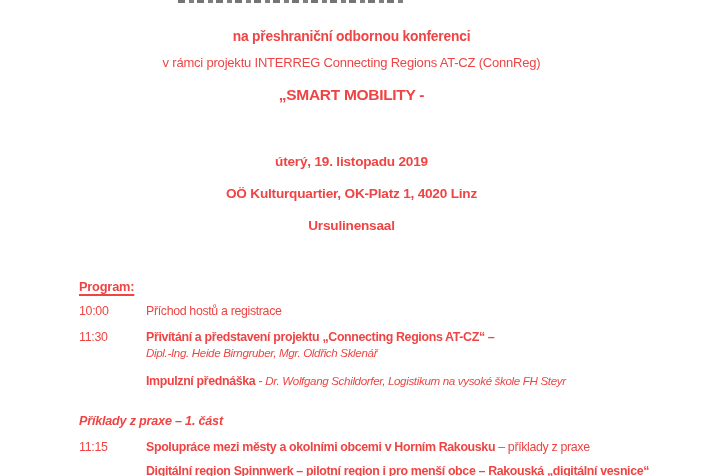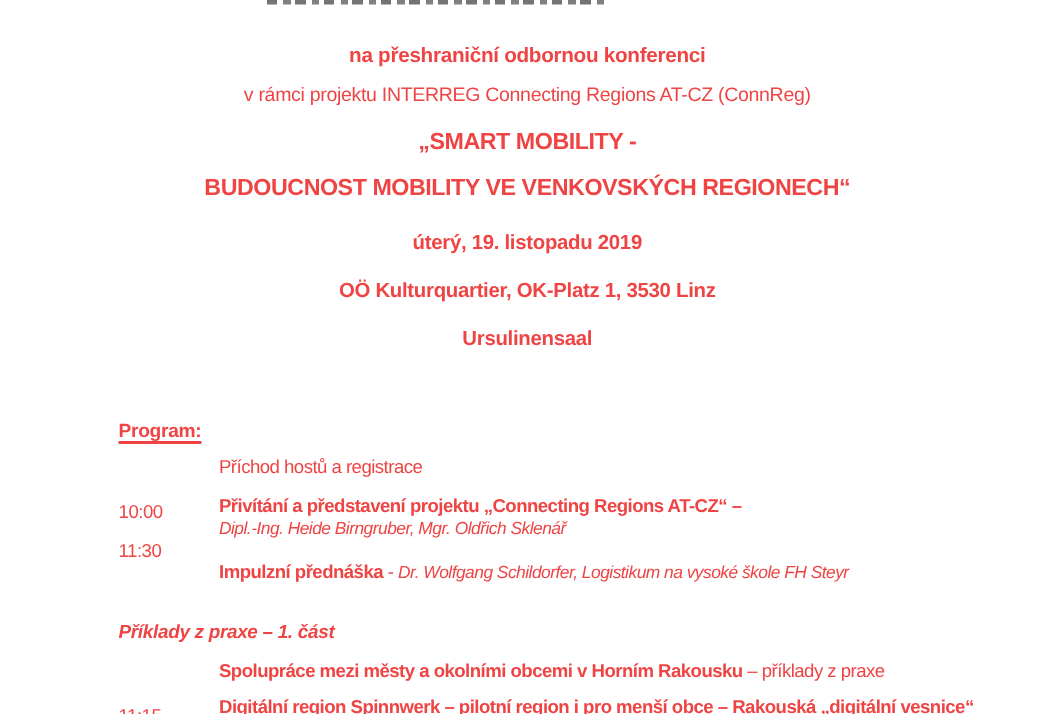--- a/index.html
+++ b/index.html
@@ -11,43 +11,42 @@
     font-family:"Liberation Sans","DejaVu Sans",sans-serif;
     color:#ef4444;
     letter-spacing:-0.2px;
   }
   .c{position:absolute;left:0;right:0;text-align:center;line-height:1.15;}
   .abs{position:absolute;line-height:1.15;padding-left:23px;}
   .bold{font-weight:bold;}
   .ital{font-style:italic;}
   .big{font-size:15.5px;letter-spacing:-0.3px;}
   .underline{text-decoration:underline;text-decoration-thickness:1.5px;text-underline-offset:2.5px;}
-  .time{left:56px;font-size:12.4px;letter-spacing:-0.3px;margin-top:30px;}
+  .time{left:56px;font-size:12.4px;letter-spacing:-0.3px;}
   .body{left:123px;right:30px;font-size:12.4px;letter-spacing:-0.35px;}
   .sub{font-size:11.6px;}
   .section{left:56px;font-size:12.6px;}
   .top-remnant{
     position:absolute;top:0;left:178px;width:227px;height:3px;
     background:repeating-linear-gradient(90deg,#3a3a3a 0 7px,rgba(0,0,0,0) 7px 11px,#4a4a4a 11px 16px,rgba(0,0,0,0) 16px 19px);
     opacity:.7;filter:blur(.4px);
   }
 </style>
 </head>
 <body>
 
 <div class="page">
 
   <div class="top-remnant"></div>
 
   <div class="c bold" style="top:29px;font-size:13.8px">na přeshraniční odbornou konferenci</div>
   <div class="c bold big" style="top:86px">„SMART MOBILITY -</div>
   <div class="c" style="top:56px;font-size:13px">v rámci projektu INTERREG Connecting Regions AT-CZ (ConnReg)</div>
-  <div class="c bold big" style="top:117px">BUDOUCNOST MOBILITY VE VENKOVSKÝCH REGIONECH“</div>
   <div class="c bold" style="top:154px;font-size:13.6px">úterý, 19. listopadu 2019</div>
-  <div class="c bold" style="top:186px;font-size:13.6px">OÖ Kulturquartier, OK-Platz 1, 3530 Linz</div>
+  <div class="c bold" style="top:186px;font-size:13.6px">OÖ Kulturquartier, OK-Platz 1, 4020 Linz</div>
   <div class="c bold" style="top:218px;font-size:13.6px">Ursulinensaal</div>
 
   <div class="abs bold underline" style="top:280px;left:56px;font-size:12.8px">Program:</div>
 
   <div class="abs time" style="top:304px">10:00</div>
   <div class="abs body" style="top:304px">Příchod hostů a registrace</div>
 
   <div class="abs time" style="top:330px">11:30</div>
   <div class="abs body" style="top:330px">
     <span class="bold">Přivítání a představení projektu „Connecting Regions AT-CZ“ –</span>

